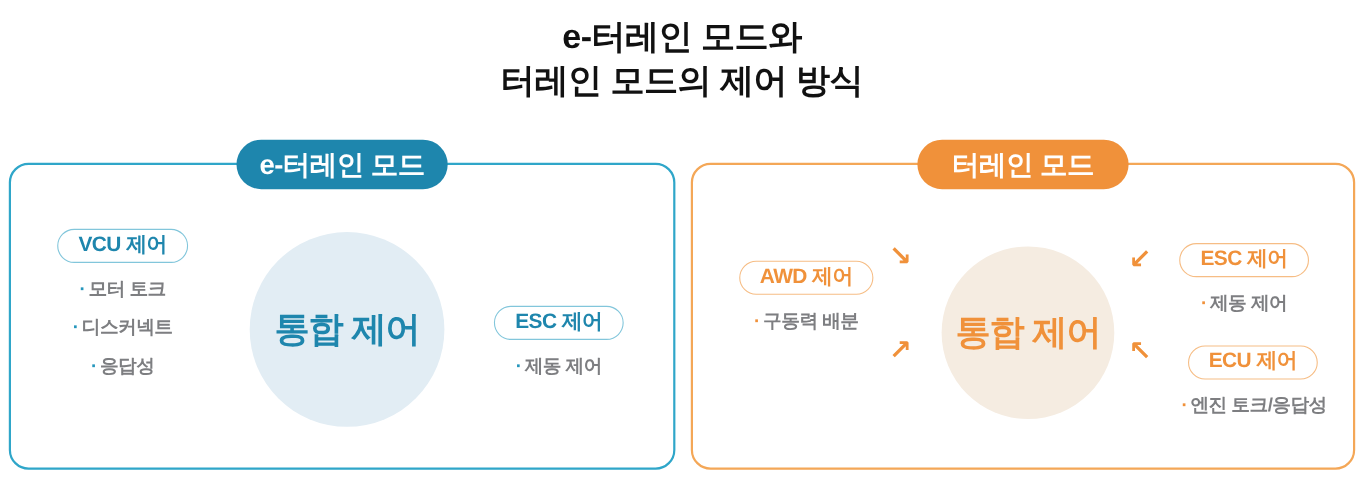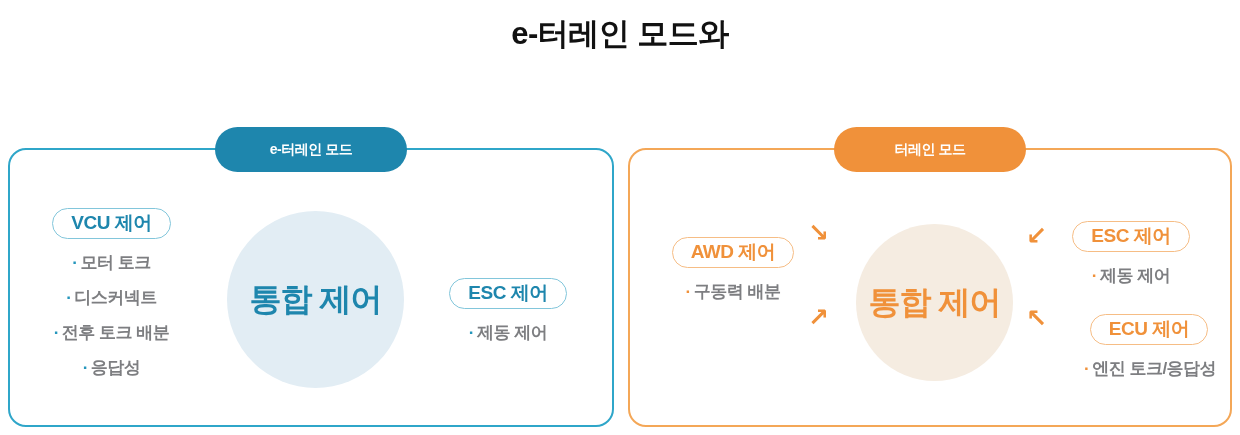--- a/index.html
+++ b/index.html
@@ -19,21 +19,21 @@
 
   
   .panel{position:absolute;top:148px;height:279px;border-radius:18px;box-sizing:border-box;}
   .panel.left{left:8px;width:606px;border:2px solid #2fa6c9;}
   .panel.right{left:628px;width:604px;border:2px solid #f4a757;}
 
   .badge{
     position:absolute;top:-23px;left:50%;transform:translateX(-50%);
     width:192px;height:45px;border-radius:23px;
     display:flex;align-items:center;justify-content:center;
-    color:#ffffff;font-size:14px;font-weight:800;letter-spacing:-0.5px;
+    color:#ffffff;font-size:25px;font-weight:800;letter-spacing:-0.5px;
     white-space:nowrap;
   }
   .badge.teal{background:#1e86ad;}
   .badge.orange{background:#f0913a;}
 
   
   .group{position:absolute;text-align:center;}
   .pill{
     display:inline-block;border-radius:17px;box-sizing:border-box;
     padding:0 18px;height:31px;line-height:28px;
@@ -71,44 +71,44 @@
   
   .g-vcu{left:14px;top:58px;width:175px;}
   .a-right{left:170px;top:278px;}           
   .a-left{left:407px;top:280px;}            
   .g-esc-l{left:433px;top:128px;width:130px;}
 
   
   .g-awd{left:38px;top:68px;width:130px;margin-top:19px;}
   .g-tcu{left:38px;top:161px;width:130px;}
   .g-esc-r{left:436px;top:71px;width:130px;}
-  .g-ecu{left:454px;top:164px;width:130px;}
+  .g-ecu{left:444px;top:164px;width:130px;}
   .a-dr{left:178px;top:70px;}               
   .a-ur{left:178px;top:155px;}              
   .a-dl{left:396px;top:73px;}               
   .a-ul{left:396px;top:156px;}              
 </style>
 </head>
 <body>
 
 <div class="page">
 
   <div class="title">
     <div>e-터레인 모드와</div>
+    <div>터레인 모드의 제어 방식</div>
   </div>
 
   <section class="panel left">
     <div class="badge teal">e-터레인 모드</div>
 
     <div class="group g-vcu">
       <div class="pill teal">VCU 제어</div>
       <div class="items teal">
         <div class="item">모터 토크</div>
         <div class="item">디스커넥트</div>
-        <div class="item">전후 토크 배분</div>
         <div class="item">응답성</div>
       </div>
     </div>
 
     <span class="arrow teal a-right">→</span>
 
     <div class="circle blue">
       <span>통합 제어</span>
     </div>
 

